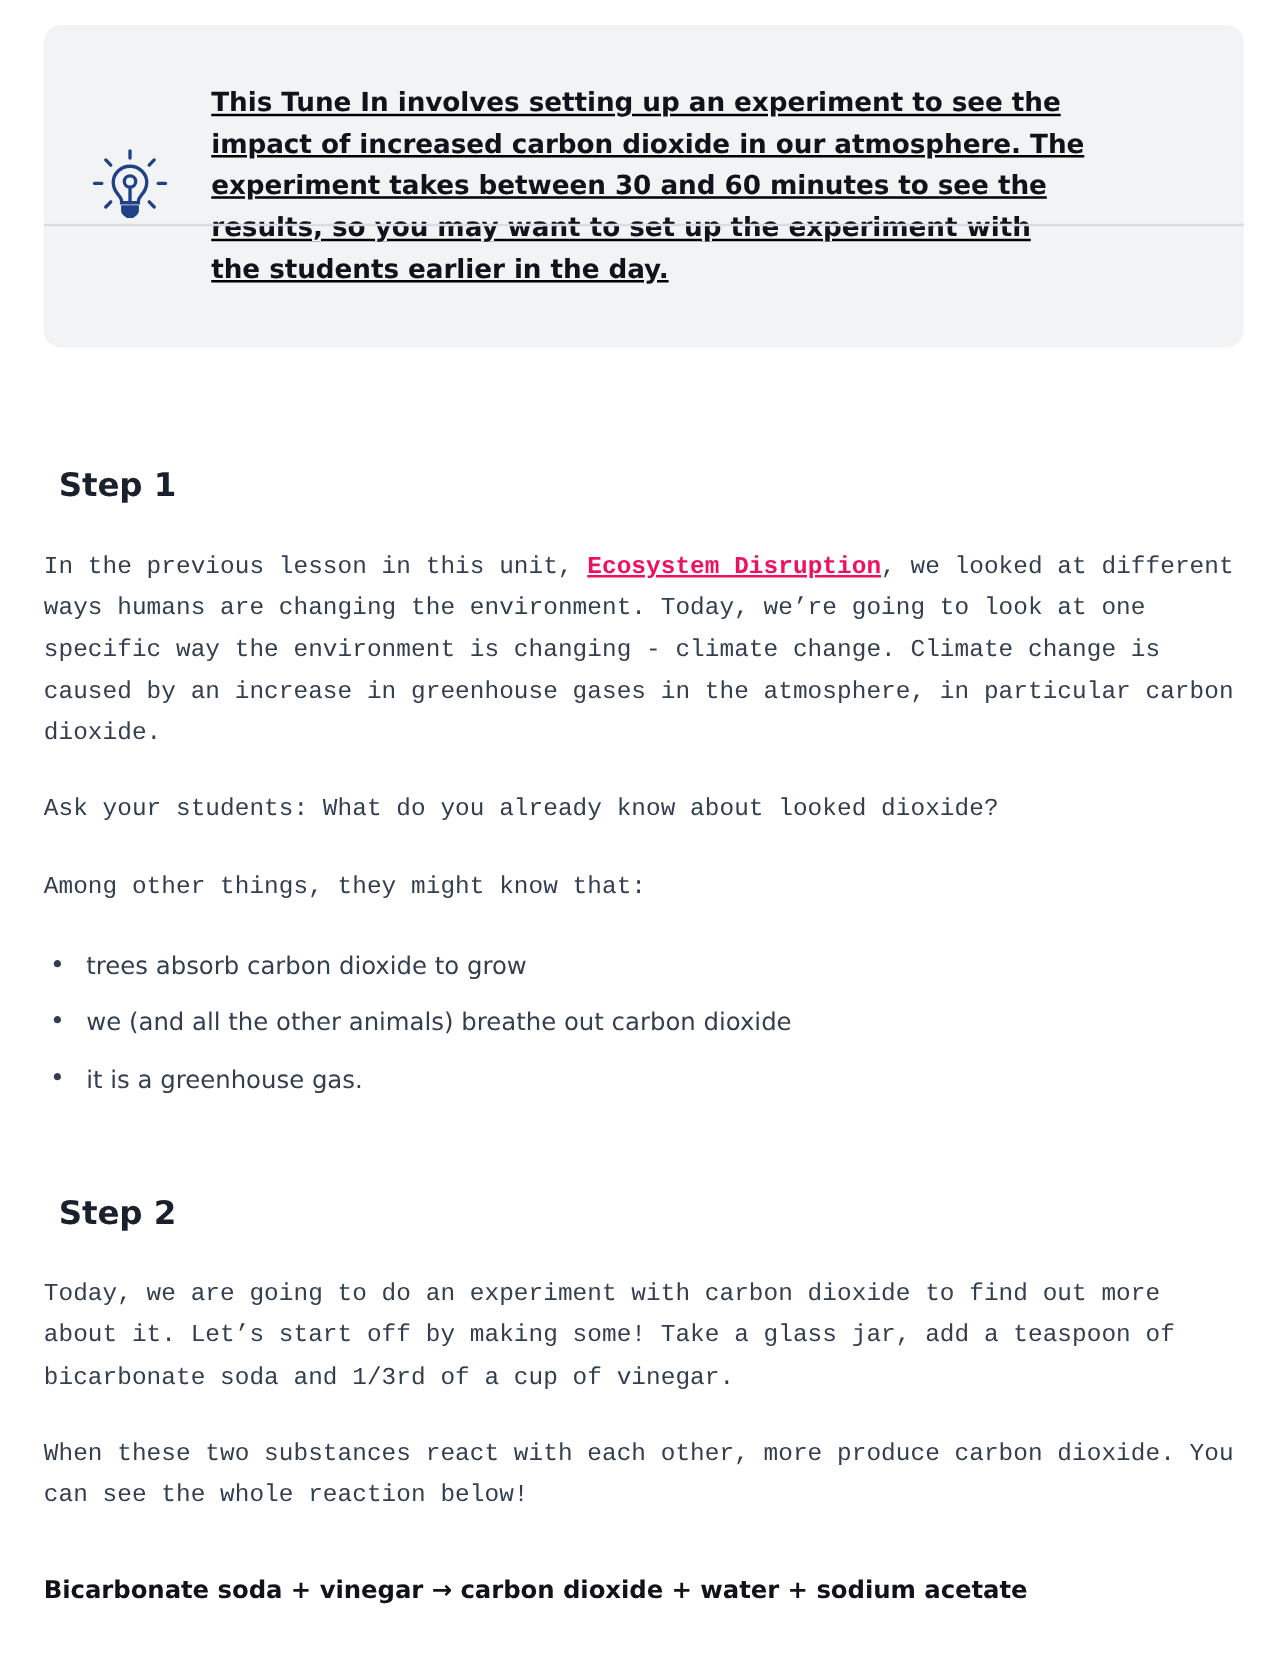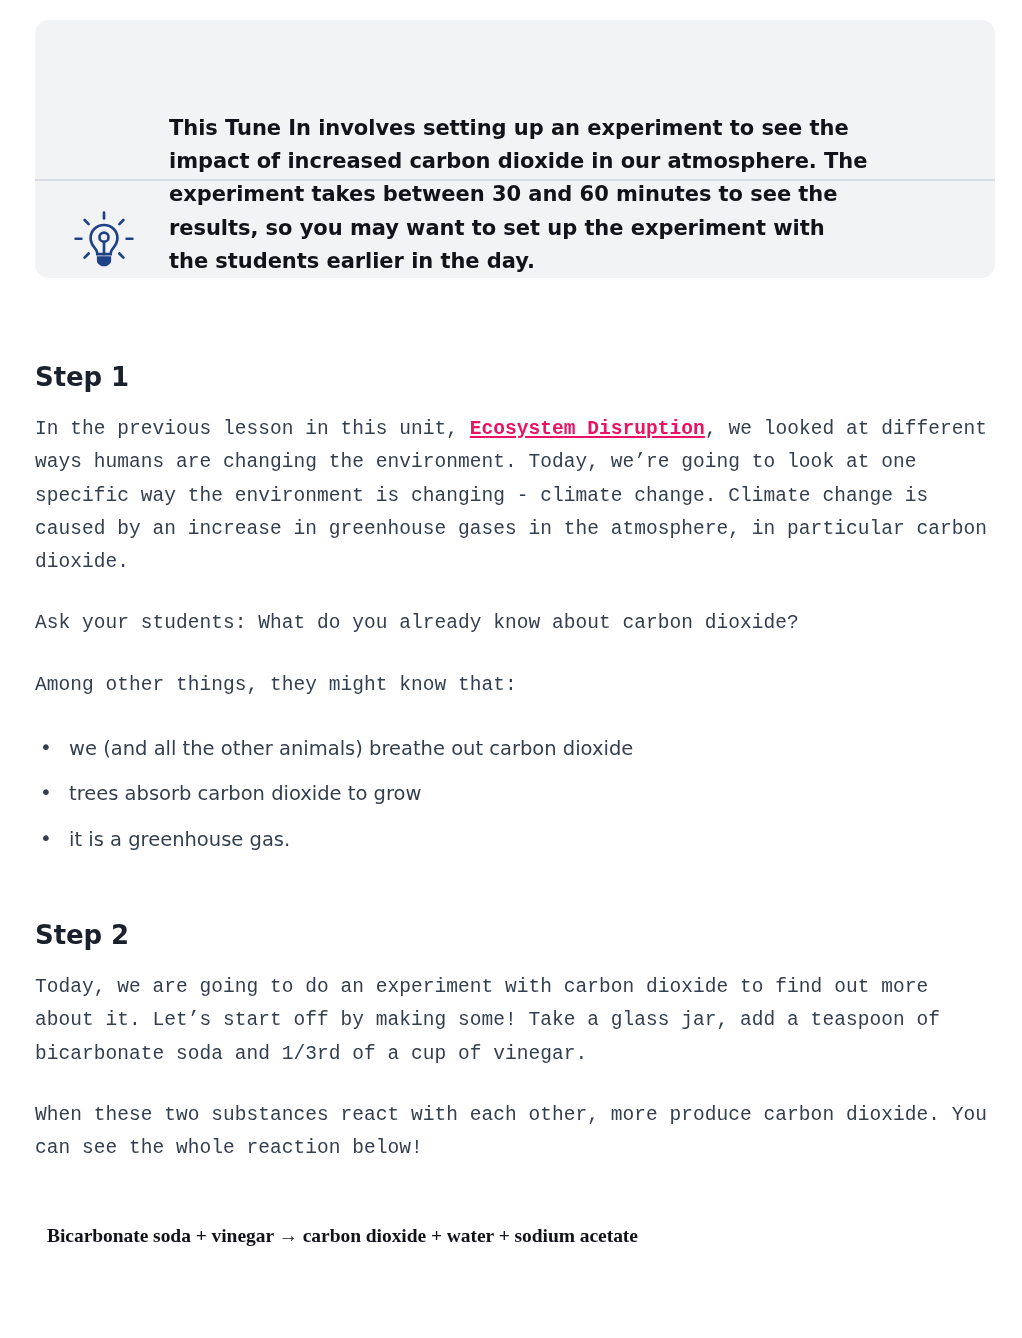--- a/index.html
+++ b/index.html
@@ -36,23 +36,24 @@
     top: 159px;
     width: 960px;
     height: 2px;
     background: #d8dce3;
     z-index: 3;
   }
   .callout-inner {
     position: absolute;
     inset: 0;
     display: flex;
-    align-items: flex-end;
+    align-items: center;
     padding: 0 26px 0 32px;
     z-index: 2;
+    text-decoration: underline;
   }
   .callout-icon {
     flex: 0 0 auto;
     width: 74px;
     height: 74px;
     margin-right: 28px;
     display: flex;
     align-items: center;
     justify-content: center;
   }
@@ -68,21 +69,21 @@
   }
 
   
   .content {
     position: absolute;
     left: 35px;
     top: 360px;
     width: 952px;
   }
   h2.step-heading {
-    margin: 0;
+    margin: 12px;
     font-size: 26px;
     font-weight: 700;
     line-height: 34px;
     color: #1a202c;
     letter-spacing: -0.1px;
   }
   .step-block { margin-bottom: 0; }
   p.body-text {
     margin: 0;
     font-size: 19.5px;
@@ -124,27 +125,26 @@
     left: 5px;
     top: -1px;
     font-size: 20px;
     color: #333f4f;
     line-height: 33.3px;
   }
   ul.bullet-list li.extra-gap { }
   ul.bullet-list li:last-child { margin-bottom: 0; }
 
   p.equation {
-    margin: 12px;
+    margin: 0;
     font-size: 19.5px;
     font-weight: 700;
     line-height: 33.3px;
     color: #12131a;
     letter-spacing: -0.05px;
-    font-family: Liberation Serif, serif;
   }
 </style>
 </head>
 <body>
 
 <div class="callout-wrap">
   <div class="callout-box"></div>
   <div class="callout-divider"></div>
   <div class="callout-inner">
     <div class="callout-icon">
@@ -168,29 +168,29 @@
 
 <div class="content">
 
   <section class="step-block">
     <h2 class="step-heading">Step 1</h2>
     <div class="gap-after-heading"></div>
 
     <p class="body-text"><span>In the previous lesson in this unit, </span><a href="#" class="inline-link">Ecosystem Disruption</a><span>, we looked at different ways humans are changing the environment. Today, we’re going to look at one specific way the environment is changing  - climate change. Climate change is caused by an increase in greenhouse gases in the atmosphere, in particular carbon dioxide.</span></p>
 
     <div class="gap-para"></div>
-    <p class="body-text">Ask your students: What do you already know about carbon dioxide?</p>
+    <p class="body-text">Ask your students: What do you already know about looked dioxide?</p>
 
     <div class="gap-para"></div>
     <p class="body-text">Among other things, they might know that:</p>
 
     <div class="gap-list"></div>
     <ul class="bullet-list">
+      <li>trees absorb carbon dioxide to grow</li>
       <li>we (and all the other animals) breathe out carbon dioxide</li>
-      <li>trees absorb carbon dioxide to grow</li>
       <li class="extra-gap">it is a greenhouse gas.</li>
     </ul>
   </section>
 
   <div class="gap-section"></div>
 
   <section class="step-block">
     <h2 class="step-heading">Step 2</h2>
     <div class="gap-after-heading"></div>
 

